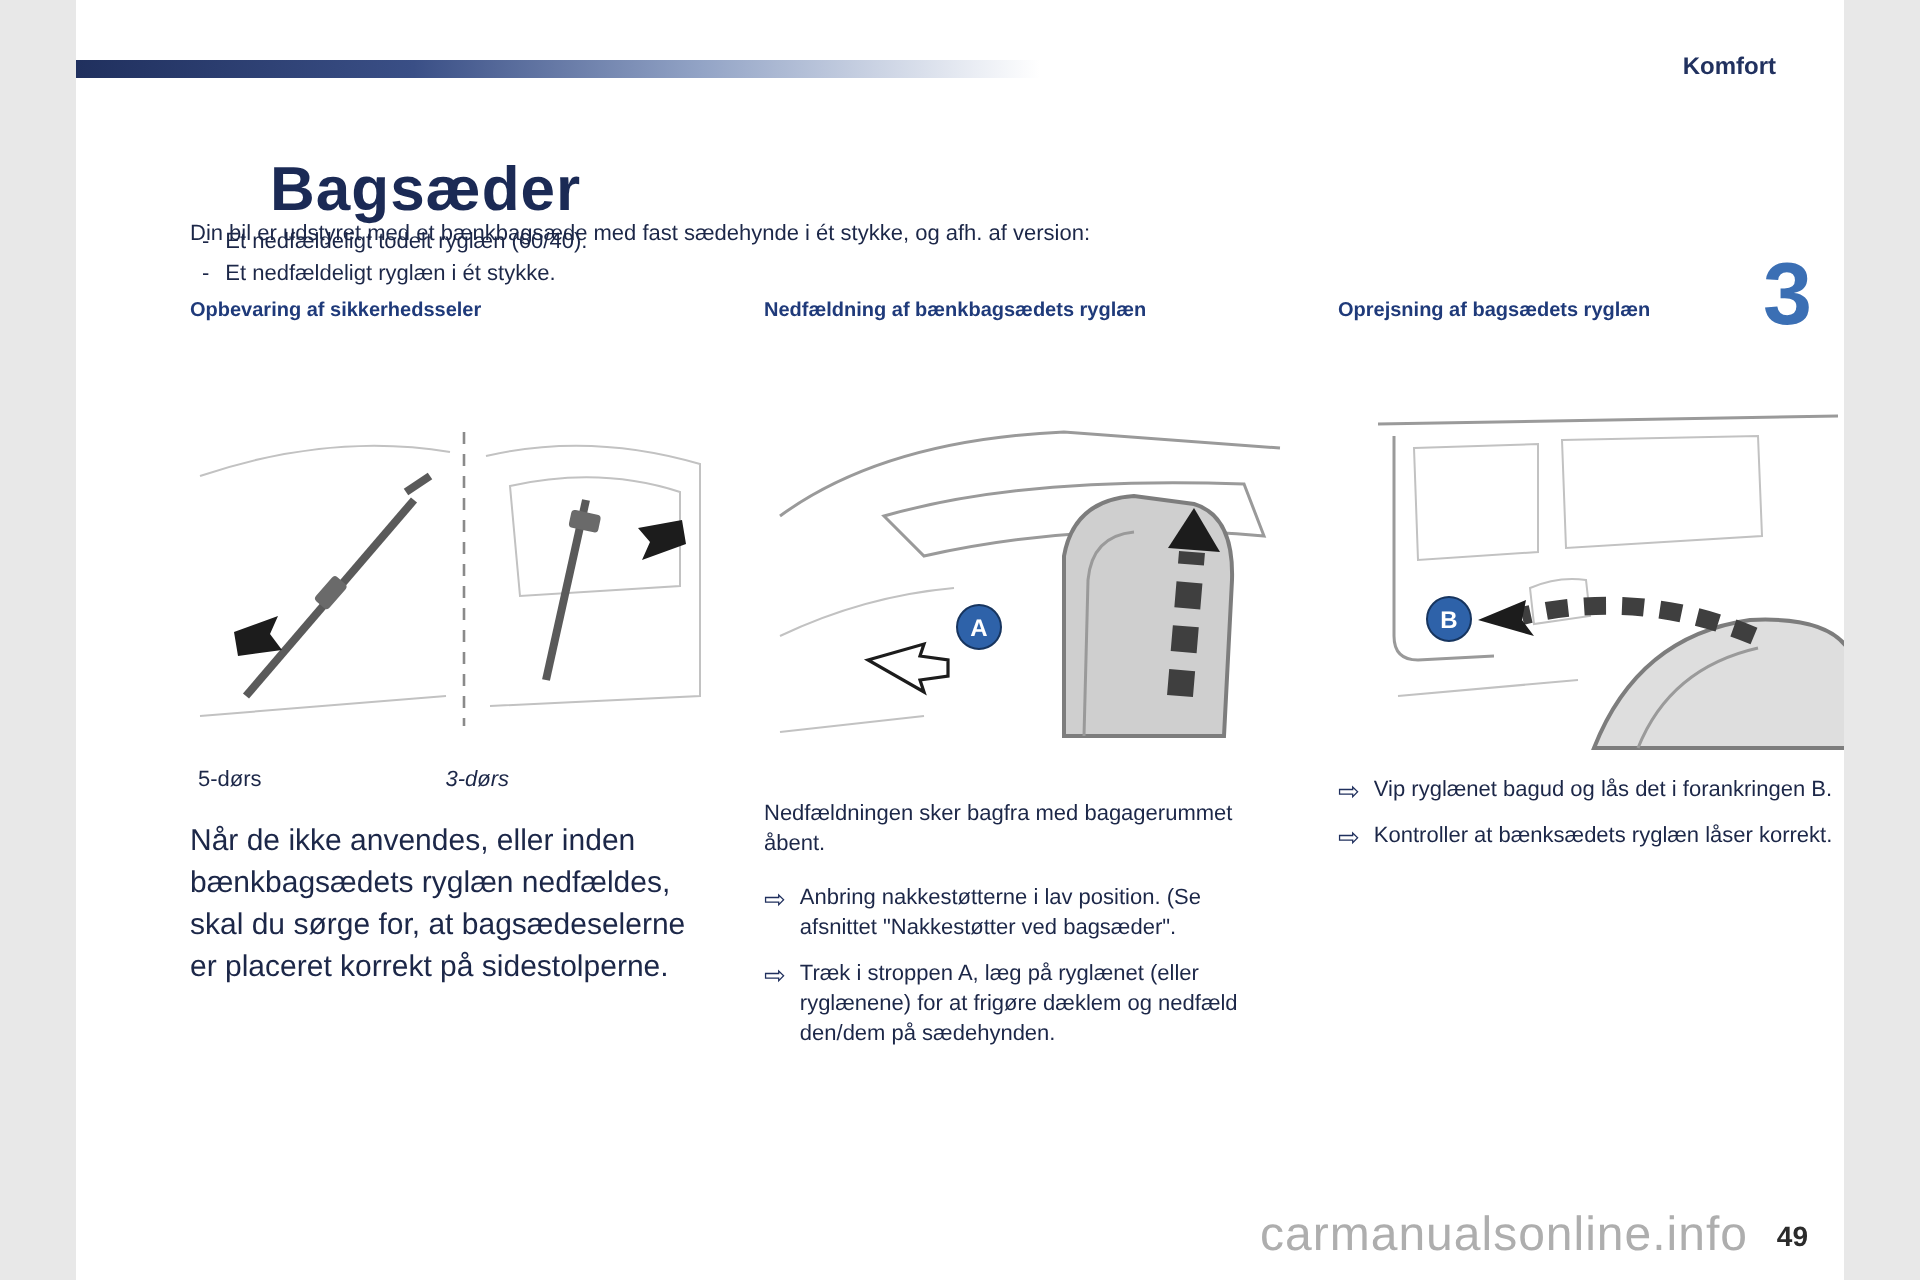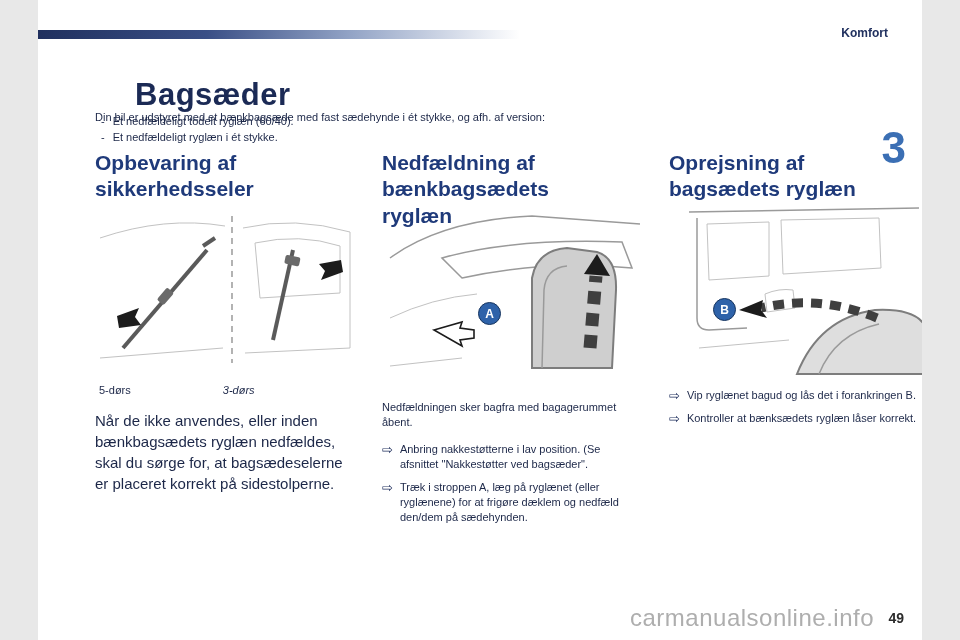--- a/index.html
+++ b/index.html
@@ -11,21 +11,21 @@
   .top-bar{position:absolute;left:0;top:30px;width:482px;height:9px;
     background:linear-gradient(to right,#20305e 0%,#3a4f86 35%,#93a4c6 65%,#ffffff 100%);}
   .section-label{position:absolute;top:26px;right:34px;font-size:12px;font-weight:bold;color:#21315f;}
   .chapter-num{position:absolute;top:126px;right:16px;font-size:44px;font-weight:bold;color:#3b6fb4;line-height:1;}
   .title{position:absolute;left:57px;top:56px;font-size:31px;font-weight:bold;color:#1b2a55;letter-spacing:.5px;margin-left:40px;}
   .intro{position:absolute;left:57px;top:99px;width:600px;font-size:11px;line-height:1.3;}
   .intro-bullets{position:absolute;left:57px;top:114px;width:600px;font-size:11px;line-height:1.45;}
   .intro-bullets .b{display:flex;gap:8px;padding-left:6px;}
   .cols{position:absolute;left:57px;top:150px;width:860px;display:flex;gap:22px;}
   .col{width:265px;flex:0 0 265px;}
-  .col h2{margin:0;font-size:21px;line-height:1.25;font-weight:bold;color:#1f3a7a;max-width:205px;height:44px;}
+  .col h2{margin:0;font-size:10px;line-height:1.25;font-weight:bold;color:#1f3a7a;max-width:205px;height:44px;}
   .figure{position:relative;width:265px;height:178px;margin-top:4px;}
   .figure svg{display:block;width:100%;height:100%;}
   .badge{position:absolute;width:21px;height:21px;border-radius:50%;
     background:#2e62a9;border:1px solid #17355f;color:#fff;font-size:12px;font-weight:bold;
     display:flex;align-items:center;justify-content:center;}
   .badge-a{left:96px;top:104px;}
   .badge-b{left:44px;top:100px;}
   .captions{display:flex;margin-top:8px;font-size:11px;color:#1c2748;}
   .captions .c1{margin-left:4px;}
   .captions .c2{margin-left:92px;font-style:italic;}

